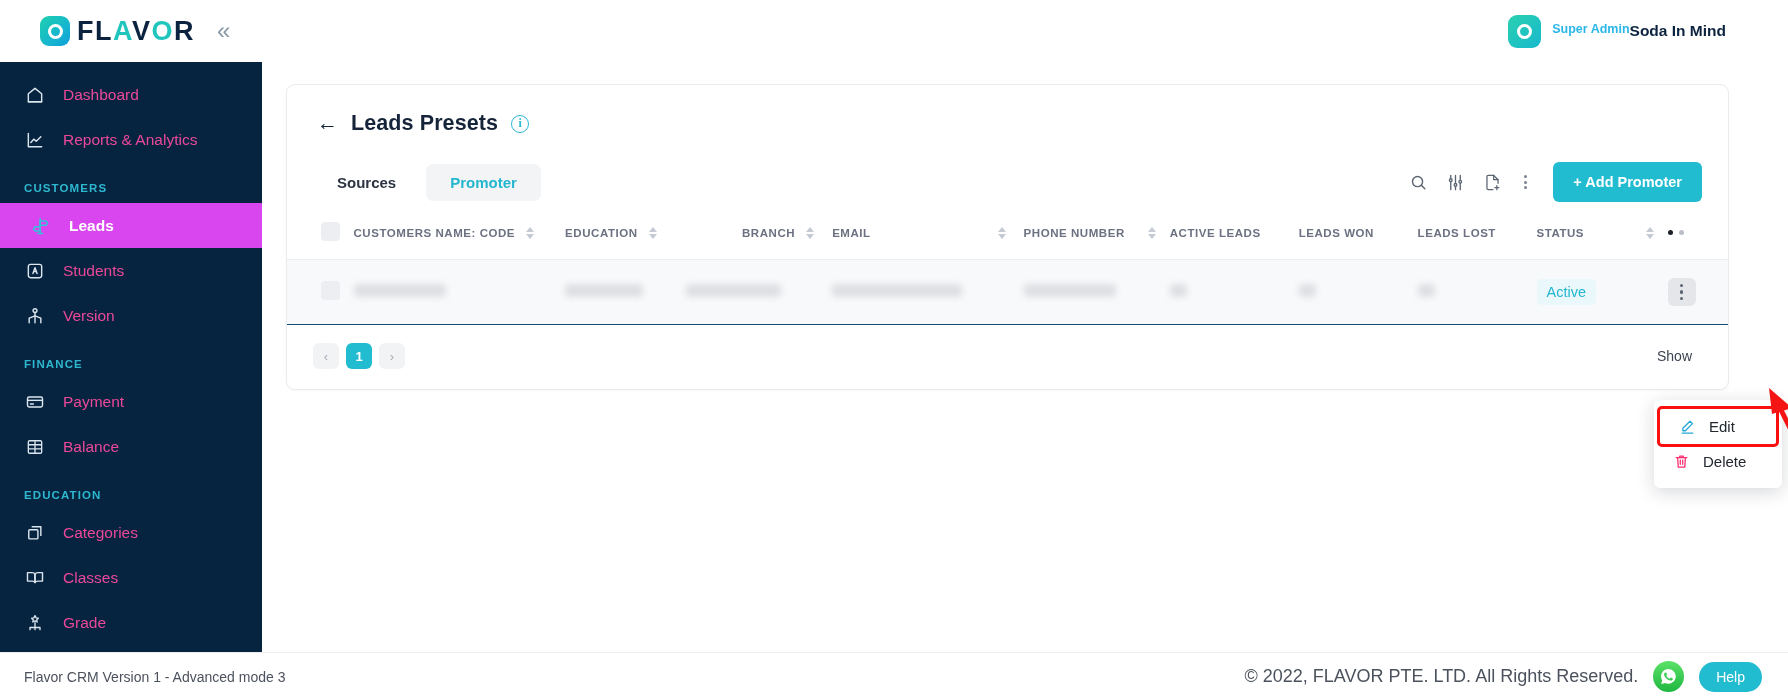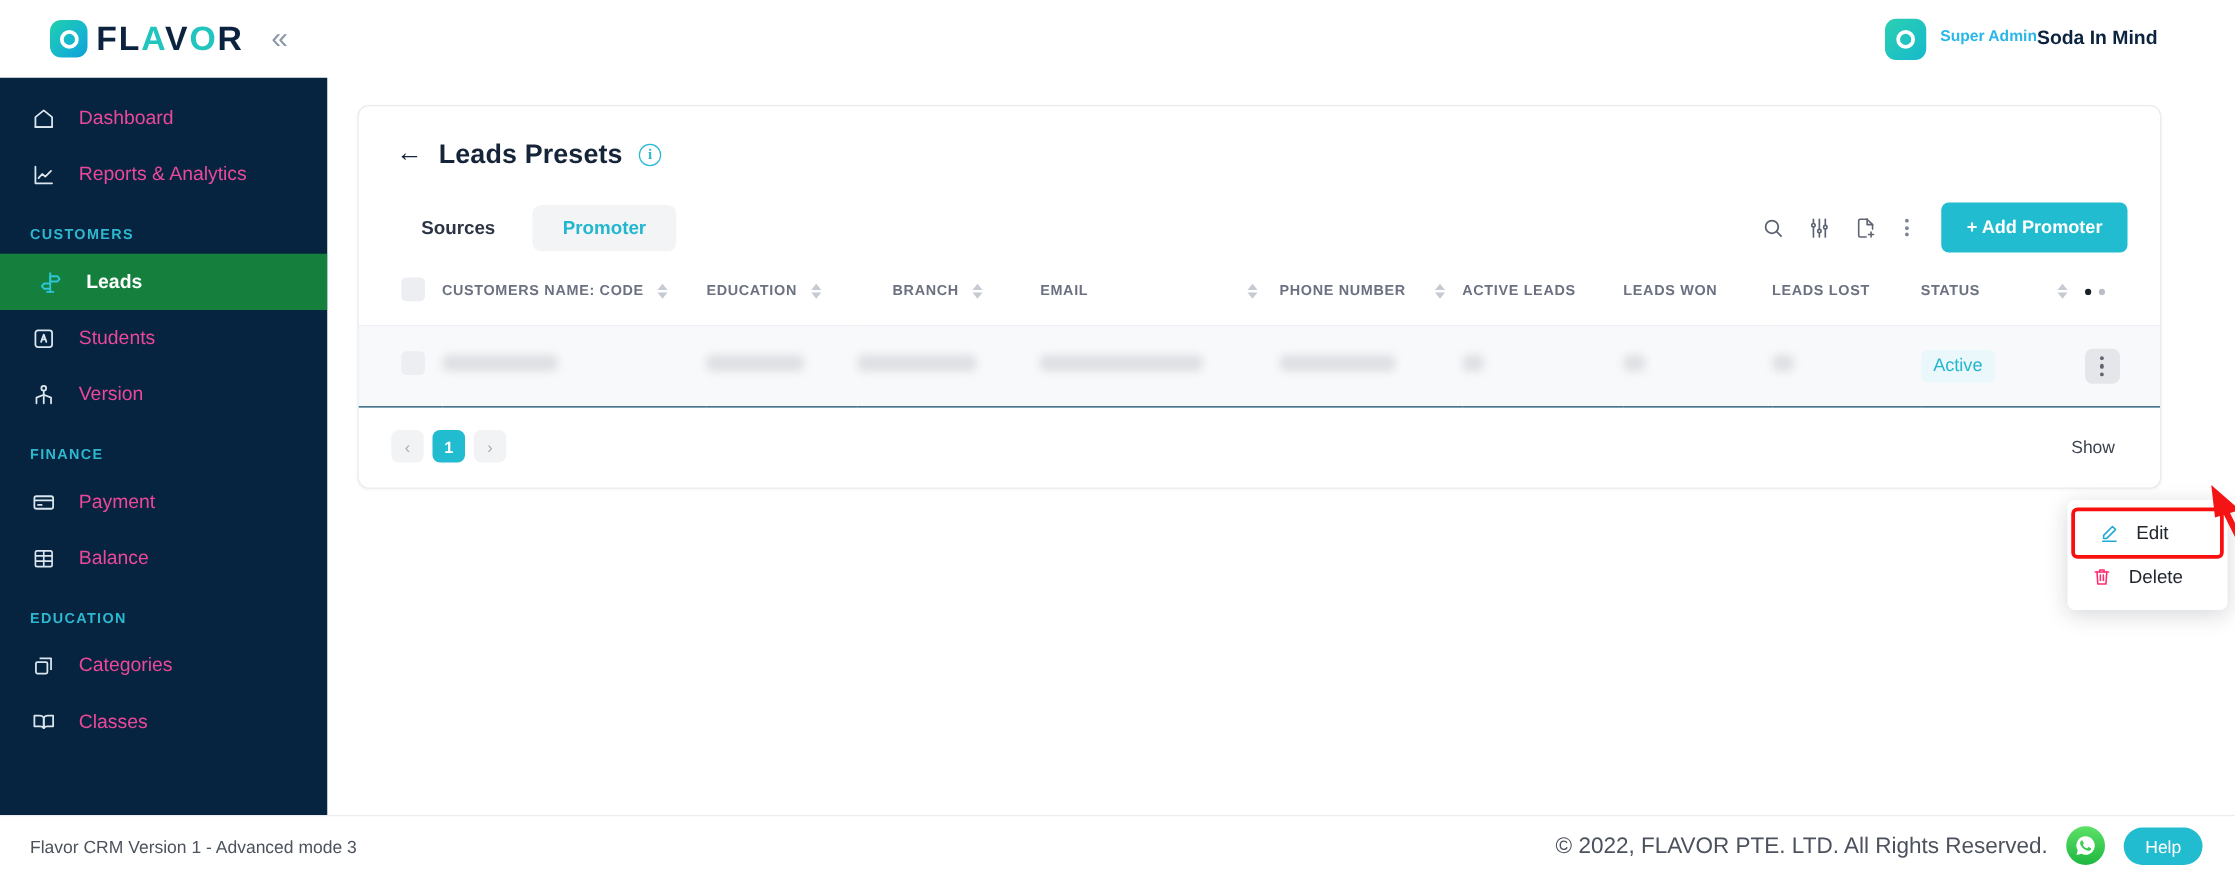--- a/index.html
+++ b/index.html
@@ -55,21 +55,21 @@
   
   .sidebar {
     width: 262px; min-width: 262px; background: #062440; color: #e6edf4;
     padding-top: 10px; overflow: hidden; position: relative;
   }
   .nav-item {
     display: flex; align-items: center; gap: 17px;
     height: 45px; padding: 0 0 0 24px; cursor: pointer; font-size: 15.5px;
     color: #ec4899; position: relative;
   }
-  .nav-item.active { background: #15803d; font-weight: 700; color: #ffffff; padding-left: 30px; }
+  .nav-item.active { background: #d946ef; font-weight: 700; color: #ffffff; padding-left: 30px; }
   .nav-item.active .nico { color: #2ec5d8; }
   .nico { width: 22px; height: 22px; display: flex; align-items: center; justify-content: center; color: #dce6ef; }
   .nico svg { display: block; }
   .nav-group {
     font-size: 11.5px; letter-spacing: 1.1px; font-weight: 700;
     color: #2eb8cf; padding: 20px 0 9px 24px;
   }
 
   
   .content {
@@ -326,20 +326,29 @@
       <div class="nav-item">
         <span class="nico">
           <svg width="20" height="20" viewBox="0 0 24 24" fill="none" stroke="currentColor" stroke-width="1.7" stroke-linecap="round" stroke-linejoin="round">
               <path d="M3 5.5h5.5c1.6 0 3 .9 3.5 2v10c-.6-1-1.9-1.8-3.5-1.8H3z"></path>
               <path d="M21 5.5h-5.5c-1.6 0-3 .9-3.5 2v10c.6-1 1.9-1.8 3.5-1.8H21z"></path>
             </svg>
         </span>
         <span>Classes</span>
       </div>
 
+      <div class="nav-item">
+        <span class="nico">
+          <svg width="20" height="20" viewBox="0 0 24 24" fill="none" stroke="currentColor" stroke-width="1.6" stroke-linecap="round" stroke-linejoin="round">
+              <path d="M12 3.2l1.4 2.6 2.6.4-1.9 1.9.5 2.7L12 9.5 9.4 10.8l.5-2.7L8 6.2l2.6-.4z"></path>
+              <path d="M12 11.5v3.2M6 20v-2.6h12V20M12 14.7v5.3"></path>
+            </svg>
+        </span>
+        <span>Grade</span>
+      </div>
     </nav>
 
     <main class="content">
       <section class="card">
 
         <div class="card-head">
           <span class="back-arrow">←</span>
           <span class="card-title">Leads Presets</span>
           <span class="info-dot">i</span>
         </div>
@@ -400,21 +409,21 @@
               <th style="width:120px">
                 <div class="th-inner">
                   <span>EDUCATION</span>
                   <span class="sorter">
                       <span class="up"></span>
                       <span class="dn"></span>
                     </span>
                 </div>
               </th>
               <th style="width:145px">
-                <div class="th-inner" style="justify-content:center;padding-right:18px">
+                <div class="th-inner" style="justify-content:flex-end;padding-right:18px">
                   <span>BRANCH</span>
                   <span class="sorter">
                       <span class="up"></span>
                       <span class="dn"></span>
                     </span>
                 </div>
               </th>
               <th style="width:190px">
                 <div class="th-inner" style="justify-content:space-between;padding-right:18px">
                   <span>EMAIL</span>

